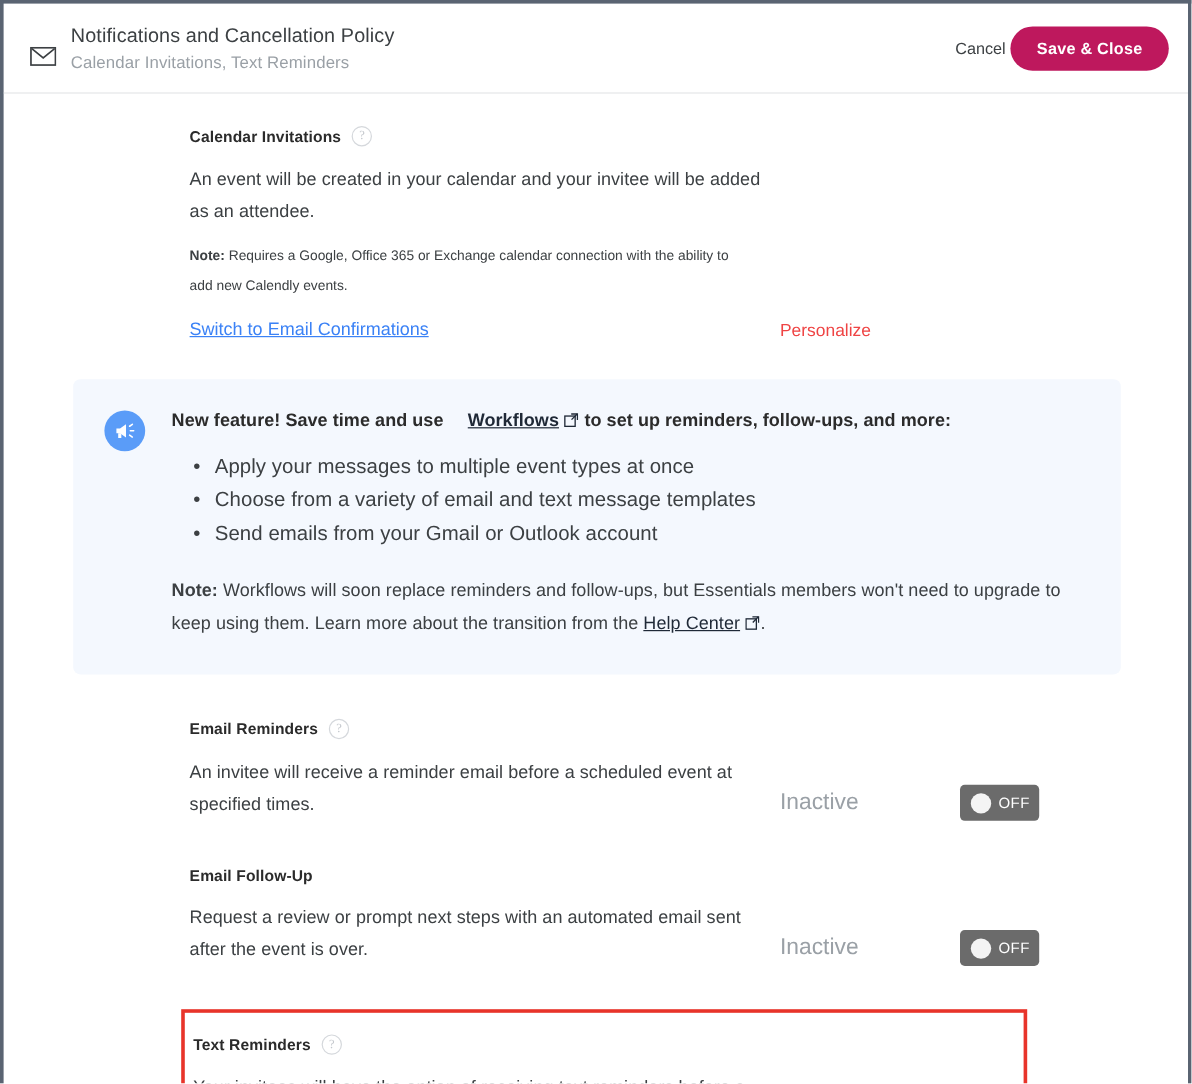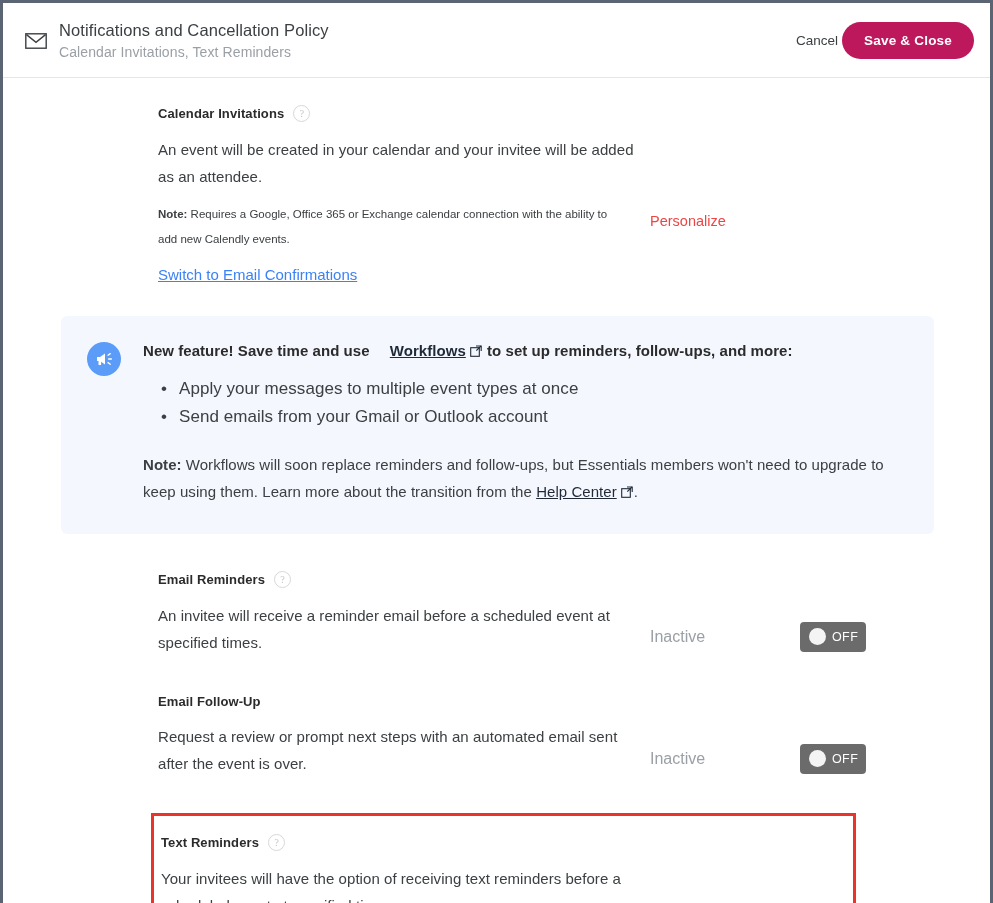--- a/index.html
+++ b/index.html
@@ -23,21 +23,21 @@
 
   
   .header {
     position: relative;
     height: 75px;
     border-bottom: 1px solid #e4e6e8;
     display: flex;
     align-items: center;
     padding: 0 16px 0 22px;
   }
-  .header-left { display: flex; align-items: center; gap: 12px; }
+  .header-left { display: flex; align-items: flex-end; gap: 12px; }
   .env-icon { margin-top: 5px; }
   .header-titles { display: flex; flex-direction: column; gap: 4px; }
   .header-title {
     font-size: 16.5px;
     color: #3c4043;
     letter-spacing: .1px;
   }
   .header-sub {
     font-size: 14px;
     color: #9aa0a6;
@@ -70,21 +70,21 @@
     padding: 11px 22px;
     cursor: pointer;
     letter-spacing: .2px;
   }
 
   
   .content { padding: 0; }
 
   .section {
     display: flex;
-    align-items: center;
+    align-items: flex-end;
     padding: 0 0 0 155px;
   }
   .section-main { width: 492px; }
   .section-title-row {
     display: flex;
     align-items: center;
     gap: 9px;
     margin-bottom: 14px;
   }
   .section-title {
@@ -135,21 +135,21 @@
     padding-top: 0;
   }
   .personalize {
     color: #ef4444;
     font-size: 14.5px;
     cursor: pointer;
     width: 150px;
   }
   .status-text {
     color: #9aa0a6;
-    font-size: 16px;
+    font-size: 19px;
     width: 150px;
   }
 
   
   .toggle-off {
     width: 66px; height: 30px;
     background: #6b6b6b;
     border-radius: 4px;
     display: flex;
     align-items: center;
@@ -301,20 +301,21 @@
       <div class="banner-body">
         <div class="banner-head">
           <span>New feature! Save time and use </span><span class="wf-link">Workflows</span><span class="ext-ic"><svg width="12" height="12" viewBox="0 0 12 12">
                 <rect x="0.7" y="2.7" width="8.6" height="8.6" fill="none" stroke="#1f2937" stroke-width="1.1"></rect>
                 <path d="M6 1 L11.2 1 L11.2 6" fill="none" stroke="#1f2937" stroke-width="1.1"></path>
                 <path d="M6.3 5.7 L11 1" fill="none" stroke="#1f2937" stroke-width="1.1"></path>
               </svg></span><span> to set up reminders, follow-ups, and more:</span>
         </div>
         <ul class="banner-list">
           <li>Apply your messages to multiple event types at once</li>
+          <li>Choose from a variety of email and text message templates</li>
           <li>Send emails from your Gmail or Outlook account</li>
         </ul>
         <div class="banner-note">
           <b>Note:</b><span> Workflows will soon replace reminders and follow-ups, but Essentials members won't need to upgrade to keep using them. Learn more about the transition from the </span><span class="hc-link">Help Center</span><span class="ext-ic"><svg width="12" height="12" viewBox="0 0 12 12">
                 <rect x="0.7" y="2.7" width="8.6" height="8.6" fill="none" stroke="#1f2937" stroke-width="1.1"></rect>
                 <path d="M6 1 L11.2 1 L11.2 6" fill="none" stroke="#1f2937" stroke-width="1.1"></path>
                 <path d="M6.3 5.7 L11 1" fill="none" stroke="#1f2937" stroke-width="1.1"></path>
               </svg></span><span>.</span>
         </div>
       </div>

